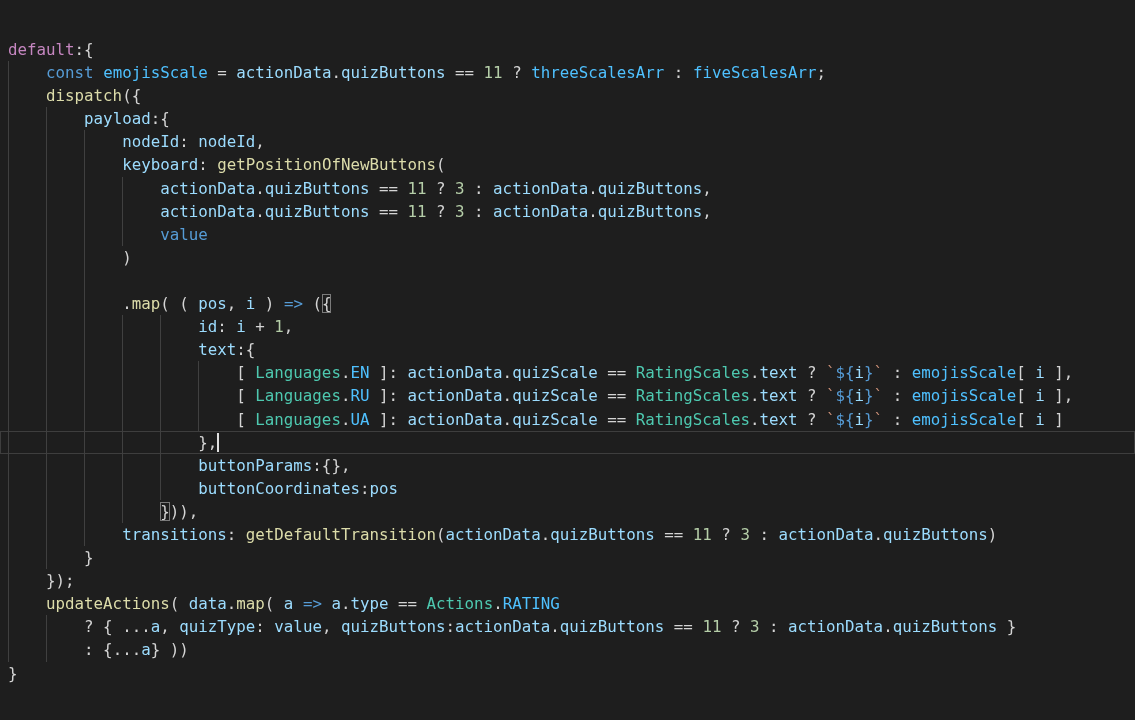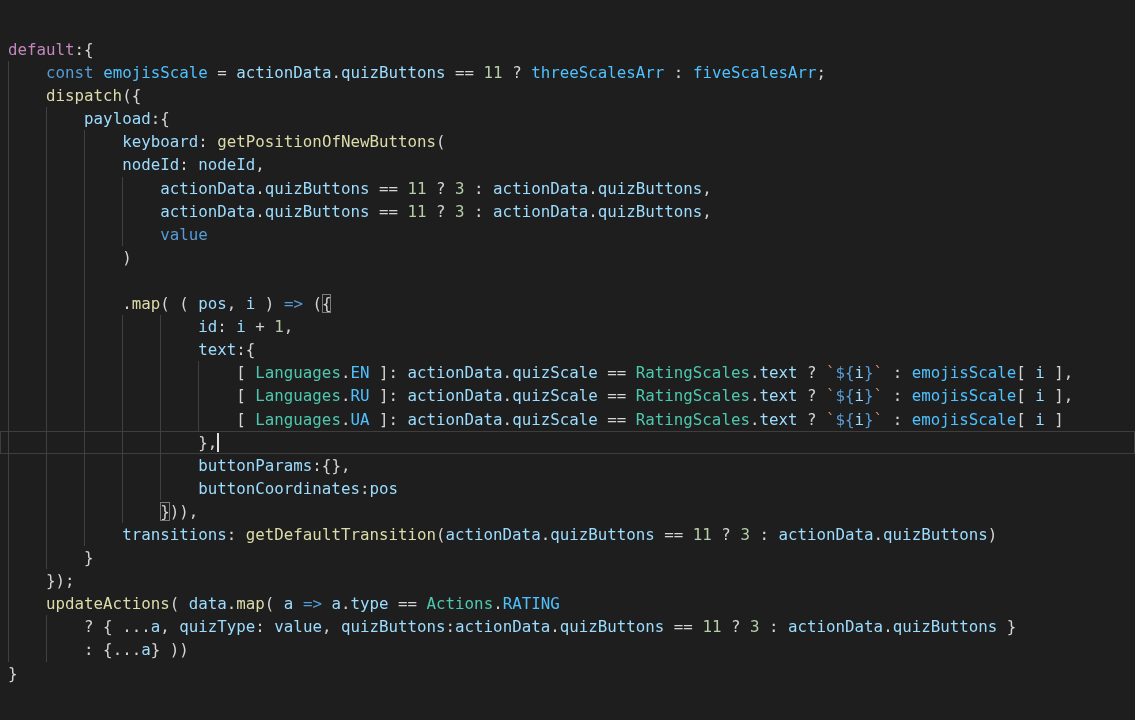--- a/index.html
+++ b/index.html
@@ -56,22 +56,22 @@
   }
 </style>
 </head>
 <body>
 
 <div class="editor" id="editor-root">
     <div class="line"><span class="code"><span class="t-kw1">default</span><span class="t-pun">:{</span></span></div>
     <div class="line"><span class="guide" style="left: calc(0ch + 8px);"></span><span class="code">    <span class="t-kw2">const</span><span class="t-pun"> </span><span class="t-cnst">emojisScale</span><span class="t-pun"> = </span><span class="t-var">actionData</span><span class="t-pun">.</span><span class="t-var">quizButtons</span><span class="t-pun"> == </span><span class="t-num">11</span><span class="t-pun"> ? </span><span class="t-cnst">threeScalesArr</span><span class="t-pun"> : </span><span class="t-cnst">fiveScalesArr</span><span class="t-pun">;</span></span></div>
     <div class="line"><span class="guide" style="left: calc(0ch + 8px);"></span><span class="code">    <span class="t-fn">dispatch</span><span class="t-pun">({</span></span></div>
     <div class="line"><span class="guide" style="left: calc(0ch + 8px);"></span><span class="guide" style="left: calc(4ch + 8px);"></span><span class="code">        <span class="t-var">payload</span><span class="t-pun">:{</span></span></div>
+    <div class="line"><span class="guide" style="left: calc(0ch + 8px);"></span><span class="guide" style="left: calc(4ch + 8px);"></span><span class="guide" style="left: calc(8ch + 8px);"></span><span class="code">            <span class="t-var">nodeId</span><span class="t-pun">: </span><span class="t-var">nodeId</span><span class="t-pun">,</span></span></div>
     <div class="line"><span class="guide" style="left: calc(0ch + 8px);"></span><span class="guide" style="left: calc(4ch + 8px);"></span><span class="guide" style="left: calc(8ch + 8px);"></span><span class="code">            <span class="t-var">keyboard</span><span class="t-pun">: </span><span class="t-fn">getPositionOfNewButtons</span><span class="t-pun">(</span></span></div>
-    <div class="line"><span class="guide" style="left: calc(0ch + 8px);"></span><span class="guide" style="left: calc(4ch + 8px);"></span><span class="guide" style="left: calc(8ch + 8px);"></span><span class="code">            <span class="t-var">nodeId</span><span class="t-pun">: </span><span class="t-var">nodeId</span><span class="t-pun">,</span></span></div>
     <div class="line"><span class="guide" style="left: calc(0ch + 8px);"></span><span class="guide" style="left: calc(4ch + 8px);"></span><span class="guide" style="left: calc(8ch + 8px);"></span><span class="guide" style="left: calc(12ch + 8px);"></span><span class="code">                <span class="t-var">actionData</span><span class="t-pun">.</span><span class="t-var">quizButtons</span><span class="t-pun"> == </span><span class="t-num">11</span><span class="t-pun"> ? </span><span class="t-num">3</span><span class="t-pun"> : </span><span class="t-var">actionData</span><span class="t-pun">.</span><span class="t-var">quizButtons</span><span class="t-pun">,</span></span></div>
     <div class="line"><span class="guide" style="left: calc(0ch + 8px);"></span><span class="guide" style="left: calc(4ch + 8px);"></span><span class="guide" style="left: calc(8ch + 8px);"></span><span class="guide" style="left: calc(12ch + 8px);"></span><span class="code">                <span class="t-var">actionData</span><span class="t-pun">.</span><span class="t-var">quizButtons</span><span class="t-pun"> == </span><span class="t-num">11</span><span class="t-pun"> ? </span><span class="t-num">3</span><span class="t-pun"> : </span><span class="t-var">actionData</span><span class="t-pun">.</span><span class="t-var">quizButtons</span><span class="t-pun">,</span></span></div>
     <div class="line"><span class="guide" style="left: calc(0ch + 8px);"></span><span class="guide" style="left: calc(4ch + 8px);"></span><span class="guide" style="left: calc(8ch + 8px);"></span><span class="guide" style="left: calc(12ch + 8px);"></span><span class="code">                <span class="t-kw2">value</span></span></div>
     <div class="line"><span class="guide" style="left: calc(0ch + 8px);"></span><span class="guide" style="left: calc(4ch + 8px);"></span><span class="guide" style="left: calc(8ch + 8px);"></span><span class="code">            <span class="t-pun">)</span></span></div>
     <div class="line"><span class="guide" style="left: calc(0ch + 8px);"></span><span class="guide" style="left: calc(4ch + 8px);"></span><span class="guide" style="left: calc(8ch + 8px);"></span><span class="code"></span></div>
     <div class="line"><span class="guide" style="left: calc(0ch + 8px);"></span><span class="guide" style="left: calc(4ch + 8px);"></span><span class="guide" style="left: calc(8ch + 8px);"></span><span class="code">            <span class="t-pun">.</span><span class="t-fn">map</span><span class="t-pun">( ( </span><span class="t-var">pos</span><span class="t-pun">, </span><span class="t-var">i</span><span class="t-pun"> ) </span><span class="t-kw2">=&gt;</span><span class="t-pun"> (</span><span class="t-pun bracket-match">{</span></span></div>
     <div class="line"><span class="guide" style="left: calc(0ch + 8px);"></span><span class="guide" style="left: calc(4ch + 8px);"></span><span class="guide" style="left: calc(8ch + 8px);"></span><span class="guide" style="left: calc(12ch + 8px);"></span><span class="guide" style="left: calc(16ch + 8px);"></span><span class="code">                    <span class="t-var">id</span><span class="t-pun">: </span><span class="t-var">i</span><span class="t-pun"> + </span><span class="t-num">1</span><span class="t-pun">,</span></span></div>
     <div class="line"><span class="guide" style="left: calc(0ch + 8px);"></span><span class="guide" style="left: calc(4ch + 8px);"></span><span class="guide" style="left: calc(8ch + 8px);"></span><span class="guide" style="left: calc(12ch + 8px);"></span><span class="guide" style="left: calc(16ch + 8px);"></span><span class="code">                    <span class="t-var">text</span><span class="t-pun">:{</span></span></div>
     <div class="line"><span class="guide" style="left: calc(0ch + 8px);"></span><span class="guide" style="left: calc(4ch + 8px);"></span><span class="guide" style="left: calc(8ch + 8px);"></span><span class="guide" style="left: calc(12ch + 8px);"></span><span class="guide" style="left: calc(16ch + 8px);"></span><span class="guide" style="left: calc(20ch + 8px);"></span><span class="code">                        <span class="t-pun">[ </span><span class="t-cls">Languages</span><span class="t-pun">.</span><span class="t-cnst">EN</span><span class="t-pun"> ]: </span><span class="t-var">actionData</span><span class="t-pun">.</span><span class="t-var">quizScale</span><span class="t-pun"> == </span><span class="t-cls">RatingScales</span><span class="t-pun">.</span><span class="t-var">text</span><span class="t-pun"> ? </span><span class="t-str">`</span><span class="t-kw2">${</span><span class="t-var">i</span><span class="t-kw2">}</span><span class="t-str">`</span><span class="t-pun"> : </span><span class="t-cnst">emojisScale</span><span class="t-pun">[ </span><span class="t-var">i</span><span class="t-pun"> ],</span></span></div>
     <div class="line"><span class="guide" style="left: calc(0ch + 8px);"></span><span class="guide" style="left: calc(4ch + 8px);"></span><span class="guide" style="left: calc(8ch + 8px);"></span><span class="guide" style="left: calc(12ch + 8px);"></span><span class="guide" style="left: calc(16ch + 8px);"></span><span class="guide" style="left: calc(20ch + 8px);"></span><span class="code">                        <span class="t-pun">[ </span><span class="t-cls">Languages</span><span class="t-pun">.</span><span class="t-cnst">RU</span><span class="t-pun"> ]: </span><span class="t-var">actionData</span><span class="t-pun">.</span><span class="t-var">quizScale</span><span class="t-pun"> == </span><span class="t-cls">RatingScales</span><span class="t-pun">.</span><span class="t-var">text</span><span class="t-pun"> ? </span><span class="t-str">`</span><span class="t-kw2">${</span><span class="t-var">i</span><span class="t-kw2">}</span><span class="t-str">`</span><span class="t-pun"> : </span><span class="t-cnst">emojisScale</span><span class="t-pun">[ </span><span class="t-var">i</span><span class="t-pun"> ],</span></span></div>

